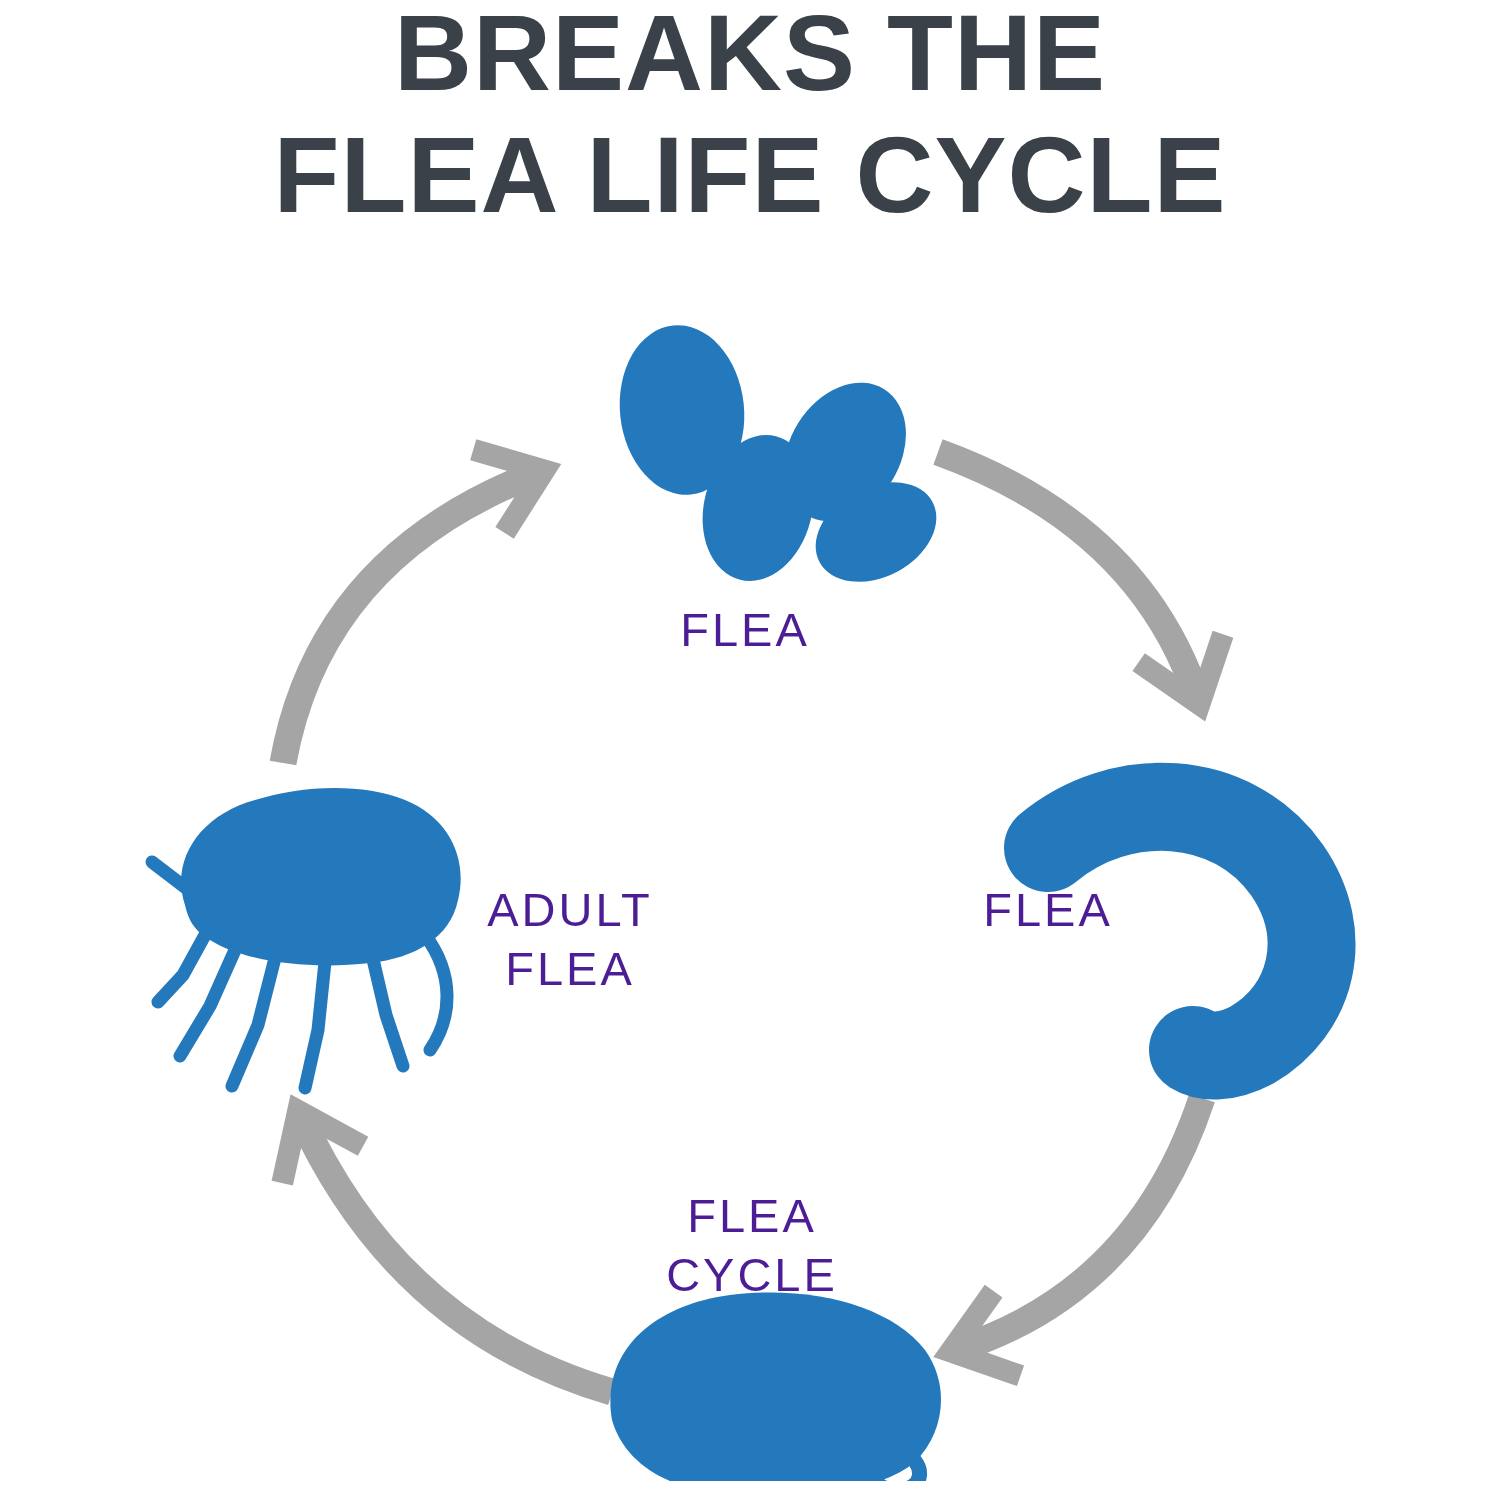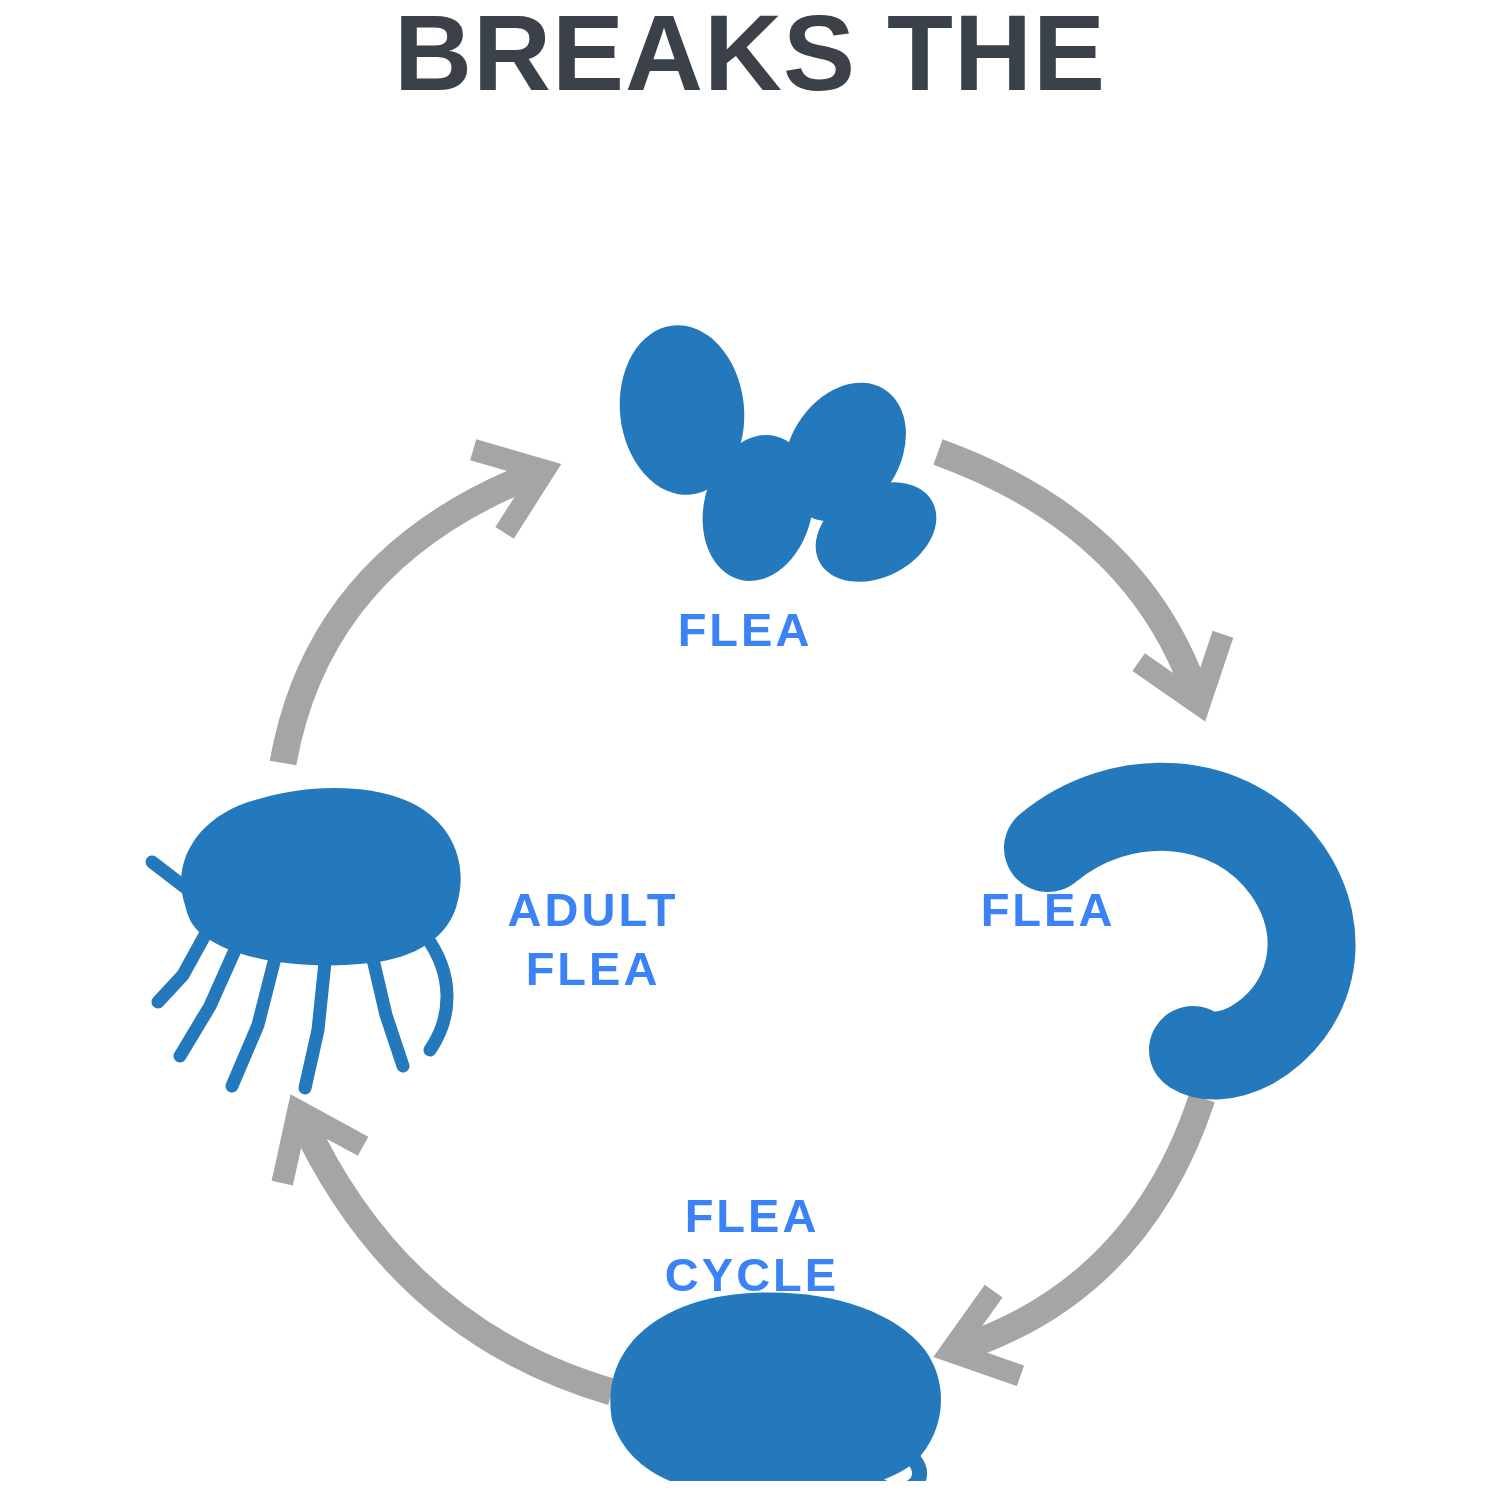--- a/index.html
+++ b/index.html
@@ -32,38 +32,39 @@
   .cycle-svg {
     position: absolute;
     top: 0;
     left: 0;
   }
   .stage-label {
     position: absolute;
     width: 350px;
     text-align: center;
     font-size: 47px;
-    font-weight: 700;
+    font-weight: 400;
     letter-spacing: 3px;
     line-height: 1.26;
-    color: #3b82f6;
+    color: #4c1d95;
   }
   .stage-label span { display: block; }
   #label-eggs   { left: 570px; top: 600px; }
   #label-larvae { left: 873px; top: 880px; }
-  #label-adult  { left: 418px; top: 880px; }
+  #label-adult  { left: 395px; top: 880px; }
   #label-pupae  { left: 577px; top: 1186px; }
 </style>
 </head>
 <body>
 
 <div class="page">
 
   <h1 class="title">
     <span class="line">BREAKS THE</span>
+    <span class="line">FLEA LIFE CYCLE</span>
   </h1>
 
   <svg class="cycle-svg" width="1500" height="1500" viewBox="0 0 1500 1500">
     <defs>
       <marker id="arrowhead" viewBox="0 0 4 4" refX="2.6" refY="2" markerWidth="3.4" markerHeight="3.4" orient="auto" markerUnits="strokeWidth" overflow="visible">
         <path d="M0.6,0.35 L2.8,2 L0.6,3.65" fill="none" stroke-width="0.95" stroke-linecap="square" stroke="#a5a5a5"></path>
       </marker>
     </defs>
 
     <g fill="none" stroke-width="27" stroke-linecap="butt">

